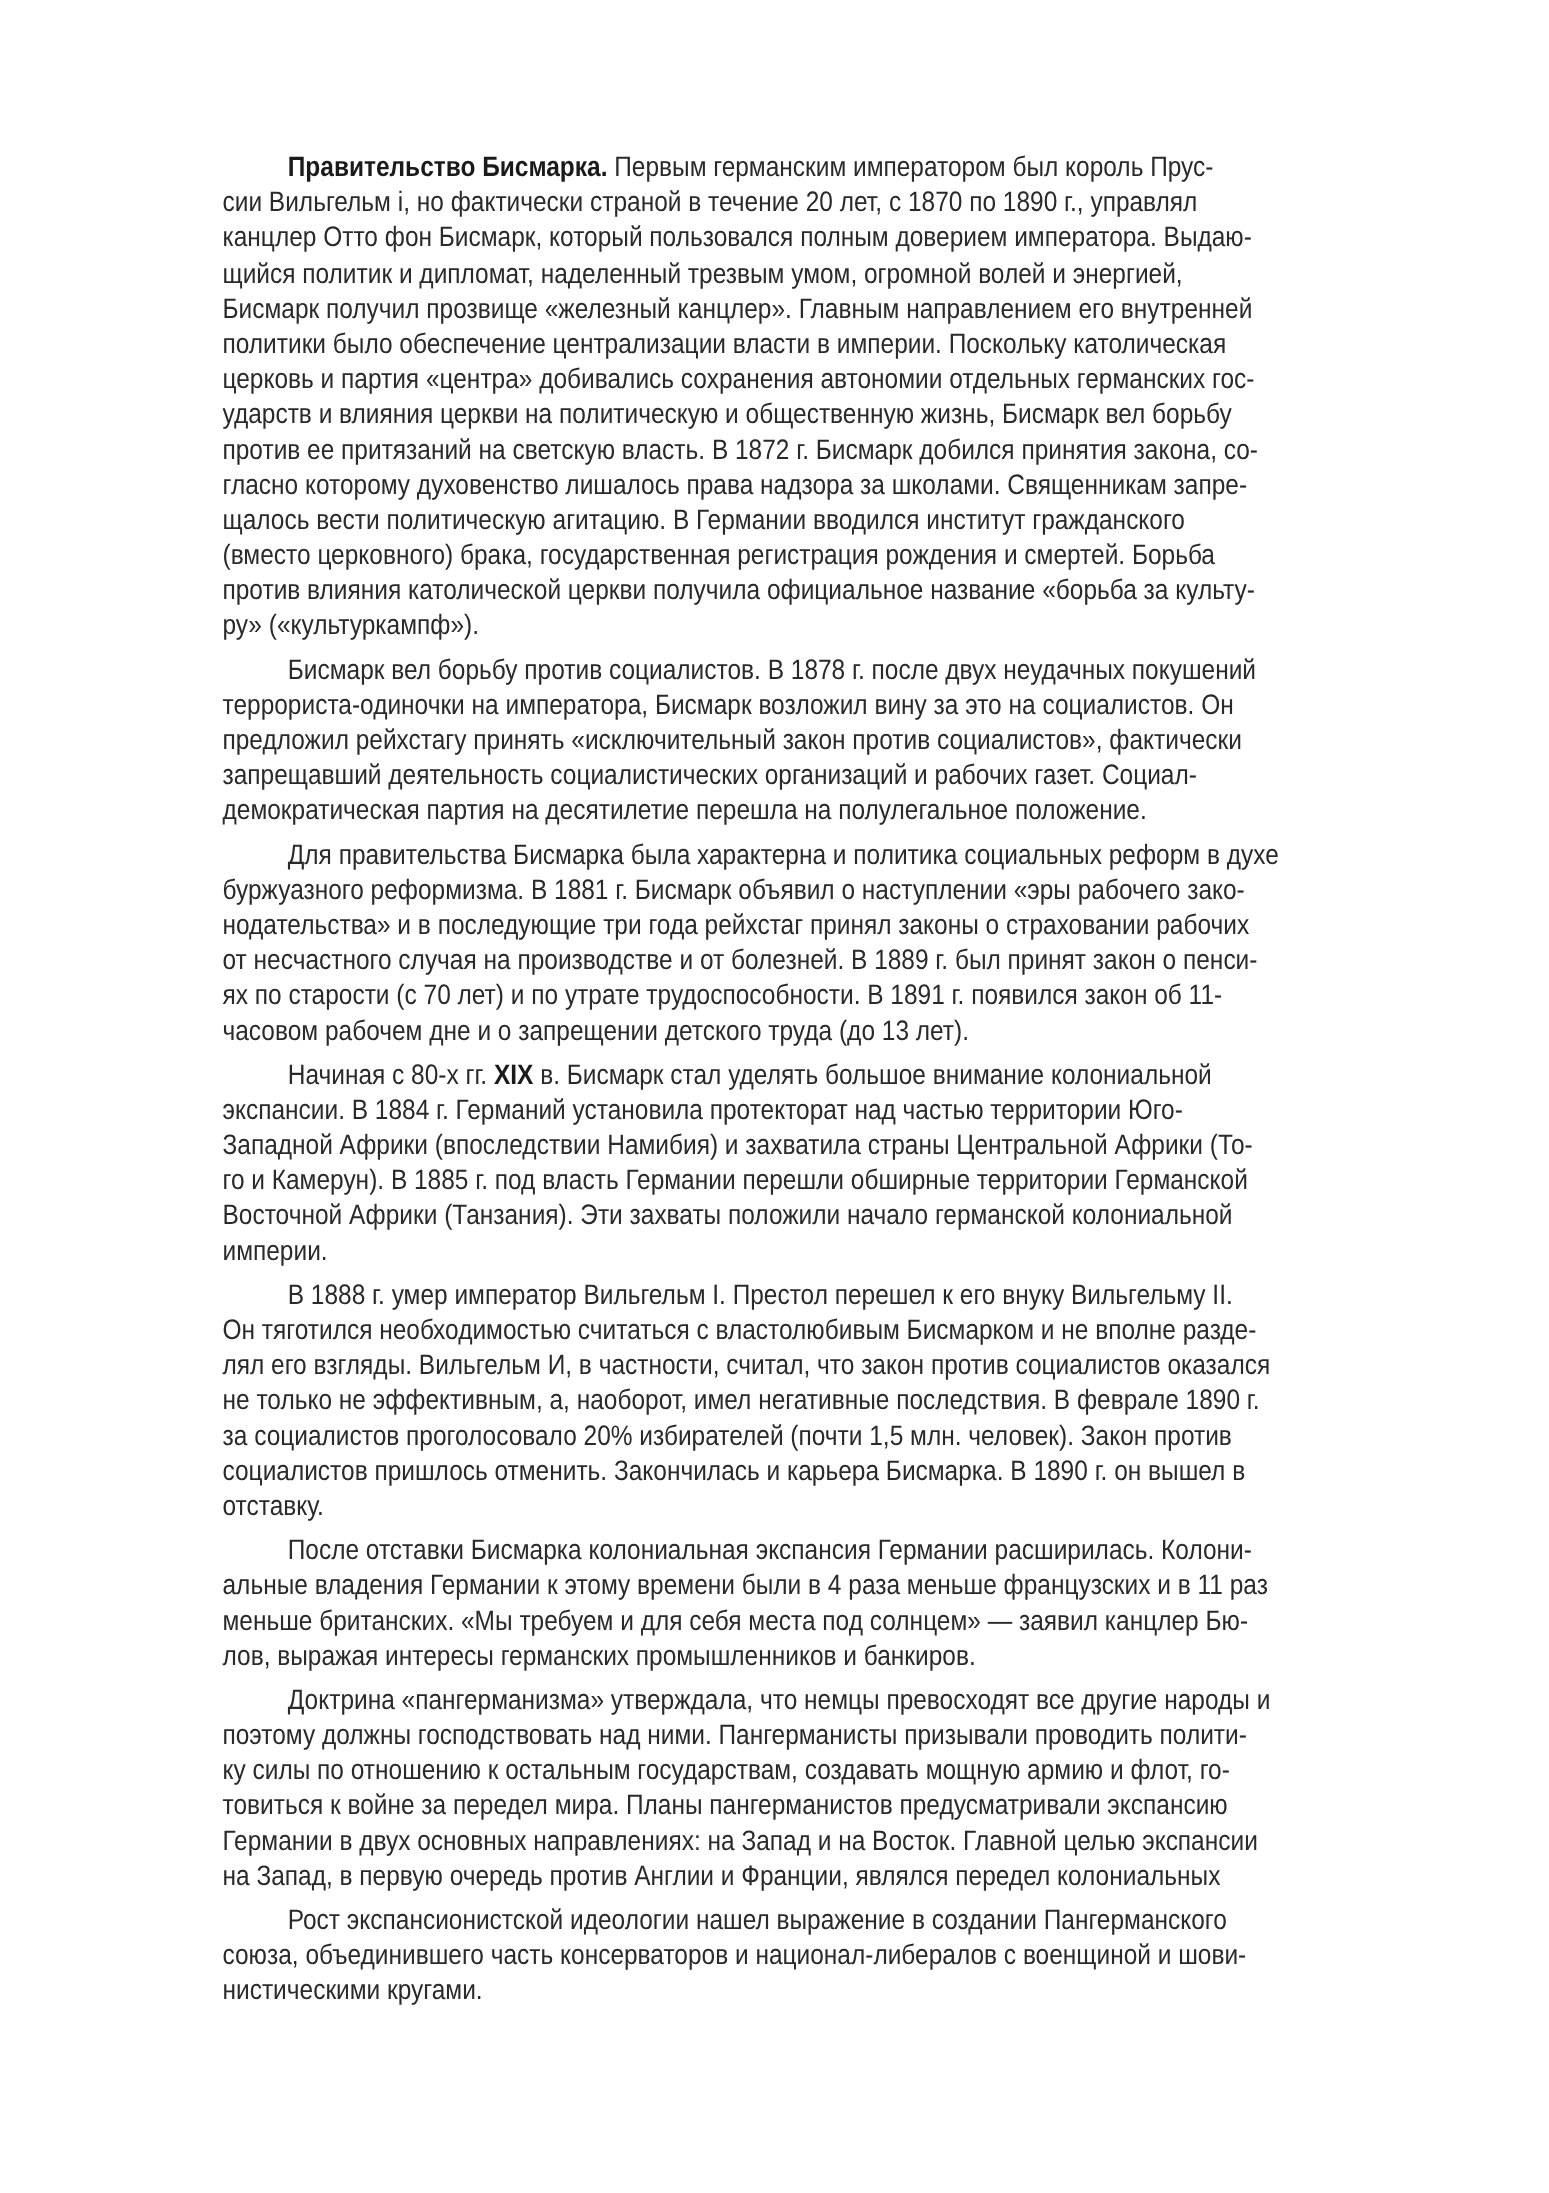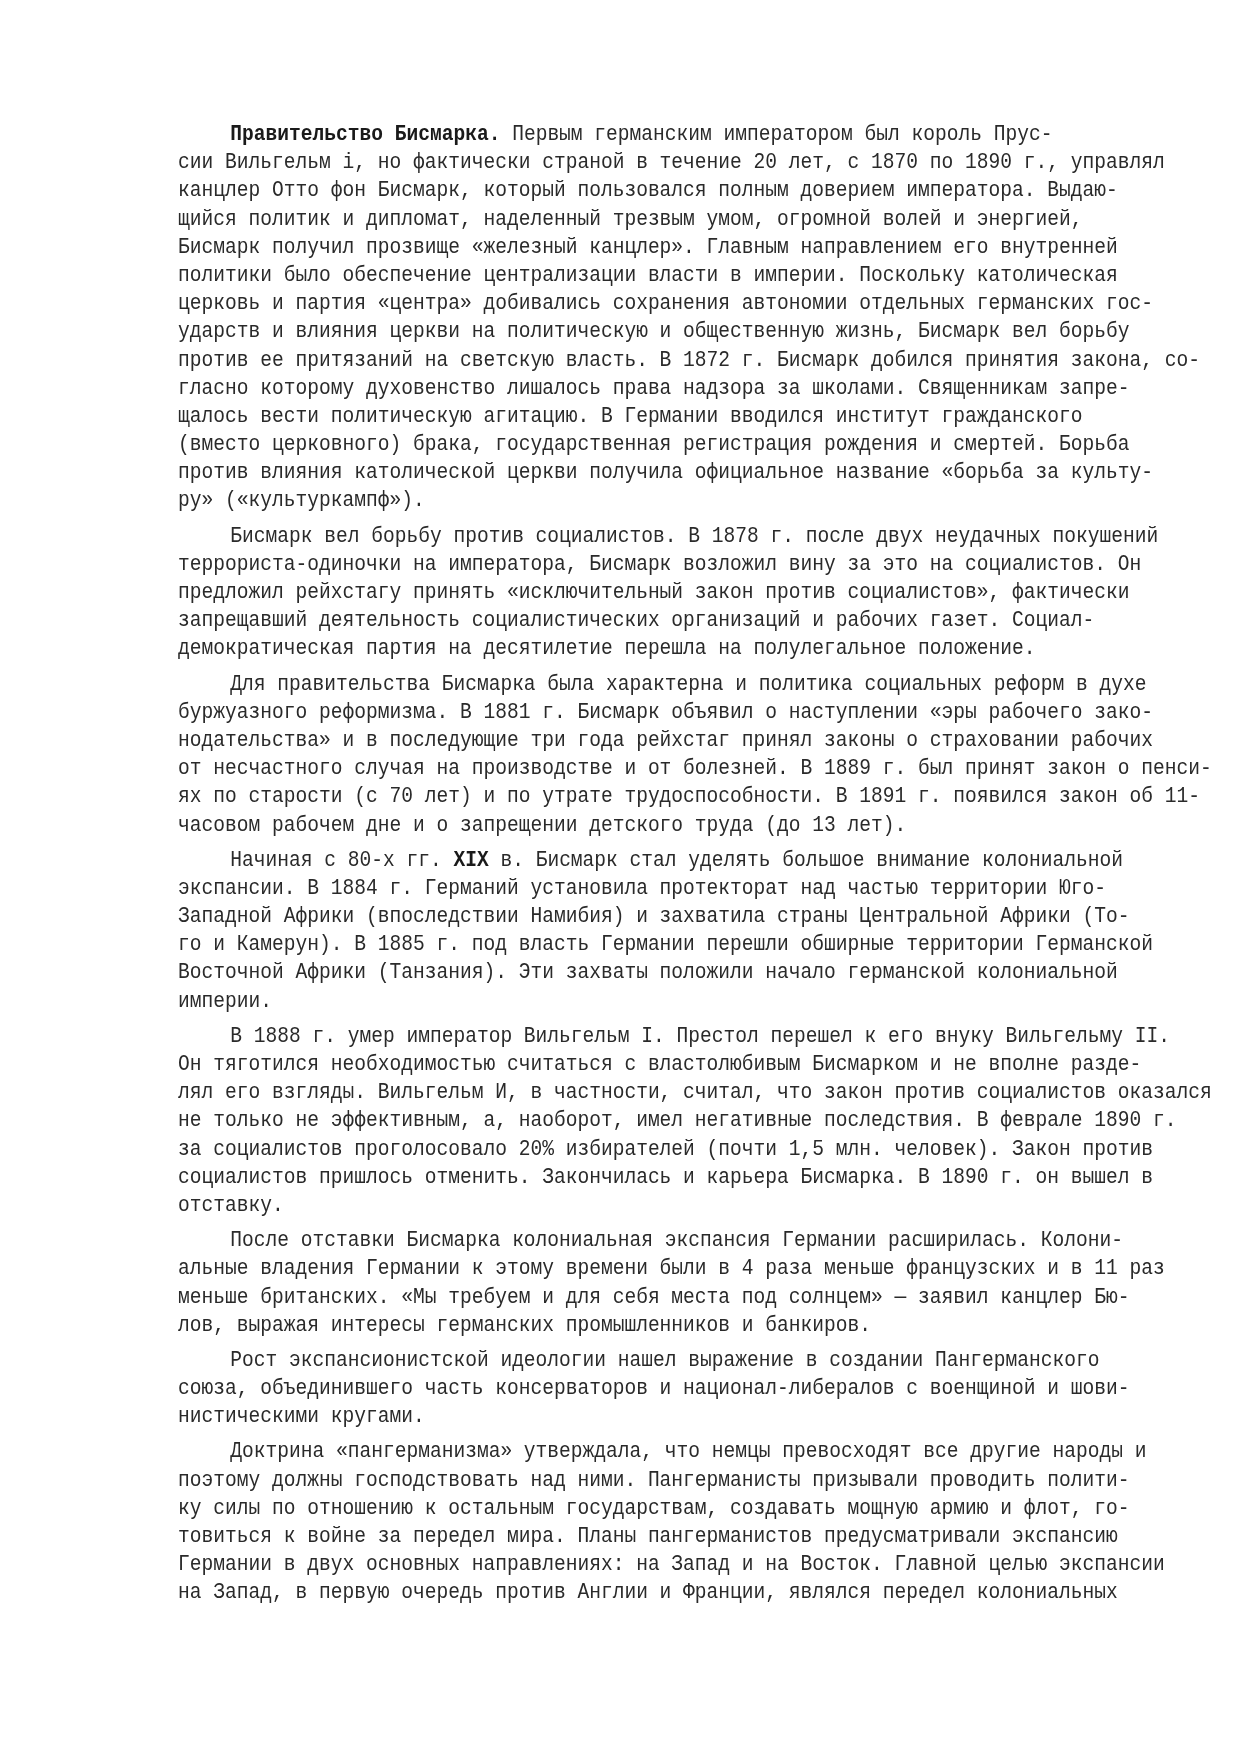--- a/index.html
+++ b/index.html
@@ -12,21 +12,21 @@
       height: 1754px;
       position: relative;
       overflow: hidden;
     }
     .page {
       position: absolute;
       left: 178px;
       top: 120px;
       width: 975px;
       color: #2a2a2a;
-      font-family: Liberation Mono, monospace;
+      font-family: Liberation Sans, sans-serif;
       font-size: 22.5px;
       line-height: 28.2px;
     }
     .para {
       margin: 0 0 7px 0;
     }
     .line {
       display: block;
       white-space: nowrap;
       transform-origin: left center;
@@ -94,25 +94,25 @@
       <span class="line"><span>социалистов пришлось отменить. Закончилась и карьера Бисмарка. В 1890 г. он вышел в</span></span>
       <span class="line"><span>отставку.</span></span>
     </div>
     <div class="para">
       <span class="line first"><span>После отставки Бисмарка колониальная экспансия Германии расширилась. Колони-</span></span>
       <span class="line"><span>альные владения Германии к этому времени были в 4 раза меньше французских и в 11 раз</span></span>
       <span class="line"><span>меньше британских. «Мы требуем и для себя места под солнцем» — заявил канцлер Бю-</span></span>
       <span class="line"><span>лов, выражая интересы германских промышленников и банкиров.</span></span>
     </div>
     <div class="para">
-      <span class="line first"><span>Рост экспансионистской идеологии нашел выражение в создании Пангерманского</span></span>
-      <span class="line"><span>союза, объединившего часть консерваторов и национал-либералов с военщиной и шови-</span></span>
-      <span class="line"><span>нистическими кругами.</span></span>
-    </div>
-    <div class="para">
       <span class="line first"><span>Доктрина «пангерманизма» утверждала, что немцы превосходят все другие народы и</span></span>
       <span class="line"><span>поэтому должны господствовать над ними. Пангерманисты призывали проводить полити-</span></span>
       <span class="line"><span>ку силы по отношению к остальным государствам, создавать мощную армию и флот, го-</span></span>
       <span class="line"><span>товиться к войне за передел мира. Планы пангерманистов предусматривали экспансию</span></span>
       <span class="line"><span>Германии в двух основных направлениях: на Запад и на Восток. Главной целью экспансии</span></span>
       <span class="line"><span>на Запад, в первую очередь против Англии и Франции, являлся передел колониальных</span></span>
     </div>
+    <div class="para">
+      <span class="line first"><span>Рост экспансионистской идеологии нашел выражение в создании Пангерманского</span></span>
+      <span class="line"><span>союза, объединившего часть консерваторов и национал-либералов с военщиной и шови-</span></span>
+      <span class="line"><span>нистическими кругами.</span></span>
+    </div>
   </div>
 
 </body></html>

